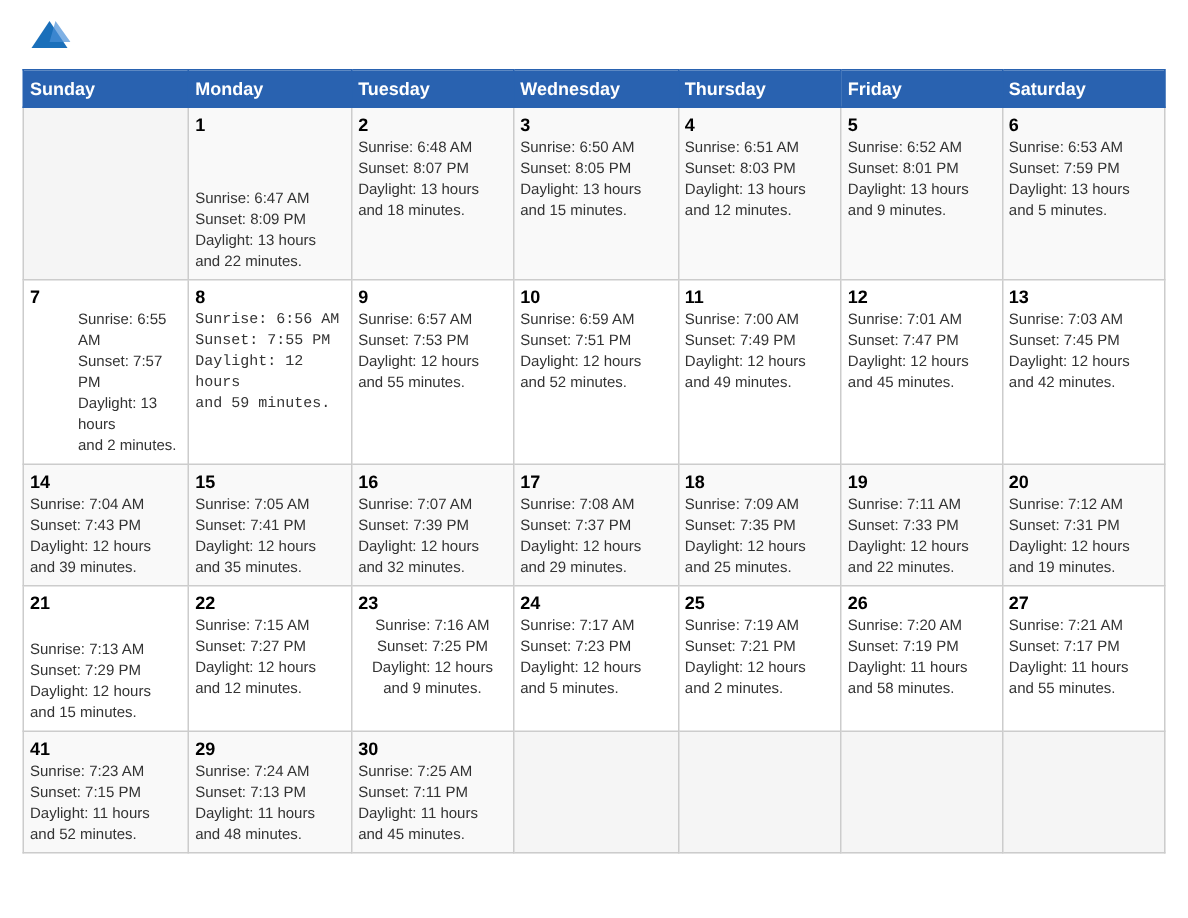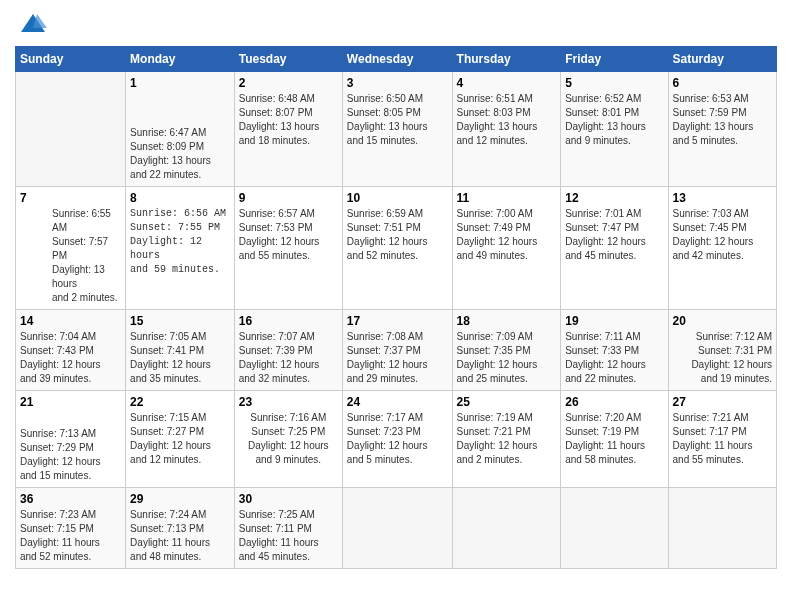--- a/index.html
+++ b/index.html
@@ -264,21 +264,21 @@
           </td>
           <td>
             <span class="day-number">19</span>
             <div class="day-info" style="white-space: pre-line;">Sunrise: 7:11 AM
 Sunset: 7:33 PM
 Daylight: 12 hours
 and 22 minutes.</div>
           </td>
           <td>
             <span class="day-number">20</span>
-            <div class="day-info" style="white-space: pre-line; text-align: right;">Sunrise: 7:12 AM
+            <div class="day-info" style="white-space: pre-line;">Sunrise: 7:12 AM
 Sunset: 7:31 PM
 Daylight: 12 hours
 and 19 minutes.</div>
           </td>
         </tr>
         <tr>
           <td>
             <span class="day-number">21</span>
             <div class="day-info" style="white-space: pre-line; margin-top: 18px;">Sunrise: 7:13 AM
 Sunset: 7:29 PM
@@ -323,21 +323,21 @@
           <td>
             <span class="day-number">27</span>
             <div class="day-info" style="white-space: pre-line;">Sunrise: 7:21 AM
 Sunset: 7:17 PM
 Daylight: 11 hours
 and 55 minutes.</div>
           </td>
         </tr>
         <tr>
           <td>
-            <span class="day-number">36</span>
+            <span class="day-number">41</span>
             <div class="day-info" style="white-space: pre-line;">Sunrise: 7:23 AM
 Sunset: 7:15 PM
 Daylight: 11 hours
 and 52 minutes.</div>
           </td>
           <td>
             <span class="day-number">29</span>
             <div class="day-info" style="white-space: pre-line;">Sunrise: 7:24 AM
 Sunset: 7:13 PM
 Daylight: 11 hours

